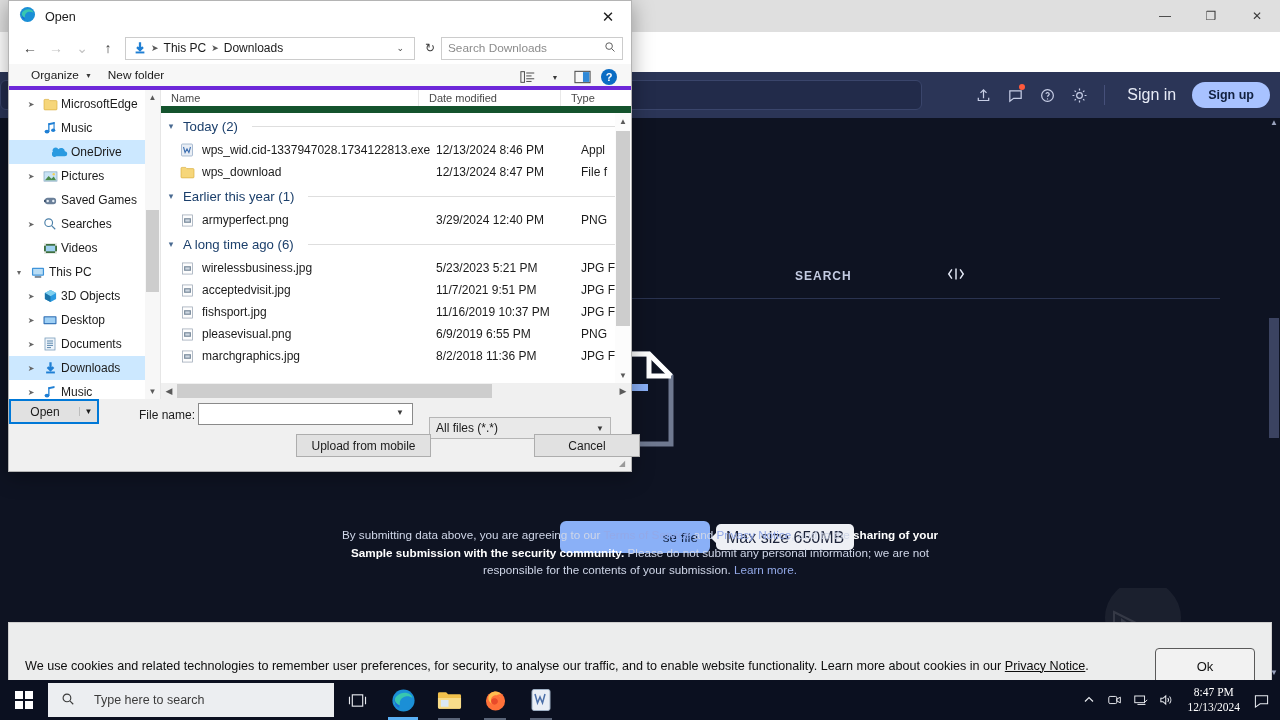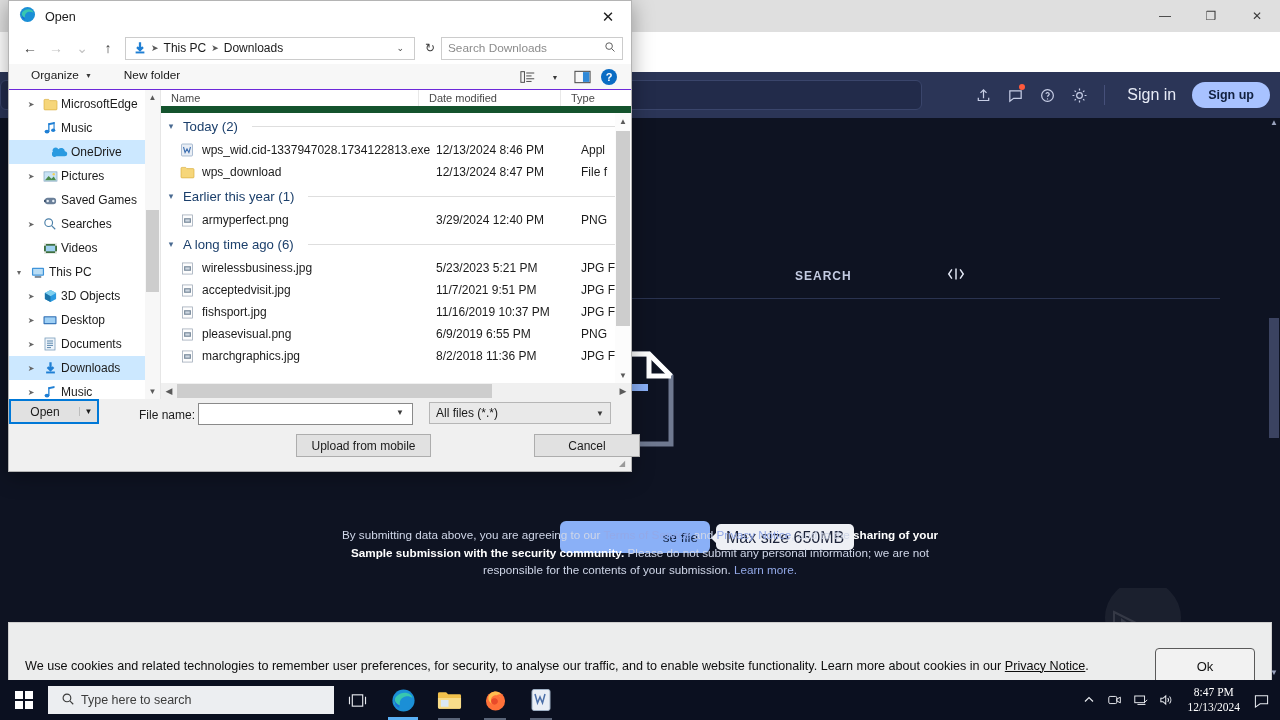--- a/index.html
+++ b/index.html
@@ -169,22 +169,22 @@
 
   
   #taskbar {
     position: absolute; left: 0; right: 0; bottom: 0; height: 40px;
     background: #0b1020; display: flex; align-items: center;
   }
   .tb-start {
     width: 48px; height: 40px; display: flex; align-items: center; justify-content: center;
   }
   .tb-search {
-    width: 286px; height: 28px; background: #eceef1; margin-left: 0;
-    display: flex; align-items: center; gap: 6px; padding-left: 13px;
+    width: 286px; height: 34px; background: #eceef1; margin-left: 0;
+    display: flex; align-items: center; gap: 19px; padding-left: 13px;
     color: #3c3c3c; font-size: 12.5px;
   }
   .tb-btn {
     width: 46px; height: 40px; display: flex; align-items: center; justify-content: center;
     position: relative;
   }
   .tb-btn.active::after {
     content: ""; position: absolute; bottom: 0; left: 8px; right: 8px; height: 3px;
     background: #5ab0f5;
   }
@@ -247,22 +247,22 @@
   .crumb-chev { color: #4a4a4a; font-size: 9px; padding: 0 6px; }
   .refresh { width: 22px; display: flex; align-items: center; justify-content: center; color: #3a3a3a; font-size: 12px; }
   .searchbox {
     width: 182px; height: 23px; border: 1px solid #cccccc; background: #ffffff;
     display: flex; align-items: center; padding: 0 6px;
     font-size: 11.8px; color: #8b8b8b;
   }
   .searchbox .mag { margin-left: auto; color: #5a5a5a; font-size: 11px; }
 
   .dlg-toolbar {
-    height: 26px; background: #f7f7f7; border-bottom: 1px solid #6d28d9;
-    display: flex; padding: 0 14px; gap: 16px; position: relative;
+    height: 26px; background: #f7f7f7; border-bottom: 4px solid #6d28d9;
+    display: flex; align-items: center; padding: 0 14px; gap: 0; position: relative;
   }
   .tbi {
     font-size: 11.8px; color: #1b1b1b; padding: 0 8px; height: 22px;
     display: flex; align-items: center; gap: 6px;
   }
   .tb-caret { font-size: 7px; color: #3a3a3a; }
   .tb-right-icons {
     position: absolute; right: 10px; top: 0; height: 26px; display: flex; align-items: center; gap: 3px;
   }
   .tbri { width: 24px; height: 22px; display: flex; align-items: center; justify-content: center; }
@@ -357,21 +357,21 @@
   }
   .fn-input {
     position: absolute; left: 189px; top: 4px; width: 215px; height: 22px;
     border: 1px solid #8a8a8a; background: #ffffff; font-size: 12px;
     padding: 0 18px 0 4px; font-family: inherit; color: #1b1b1b;
   }
   .fn-chev {
     position: absolute; left: 387px; top: 9px; font-size: 8px; color: #3a3a3a;
   }
   .type-select {
-    position: absolute; left: 420px; top: 3px; width: 182px; height: 22px;
+    position: absolute; left: 420px; top: 18px; width: 182px; height: 22px;
     border: 1px solid #b6b6b6; background: #e9e9e9; font-size: 12px;
     display: flex; align-items: center; padding: 0 6px; color: #1b1b1b;
   }
   .type-select .cv { margin-left: auto; font-size: 8px; color: #3a3a3a; }
   .btn {
     position: absolute; height: 23px; border: 1px solid #adadad; background: #e1e1e1;
     font-size: 12px; color: #1b1b1b; font-family: inherit; cursor: pointer;
   }
   .btn-upload { left: 287px; top: 35px; width: 135px; }
   .btn-open {

